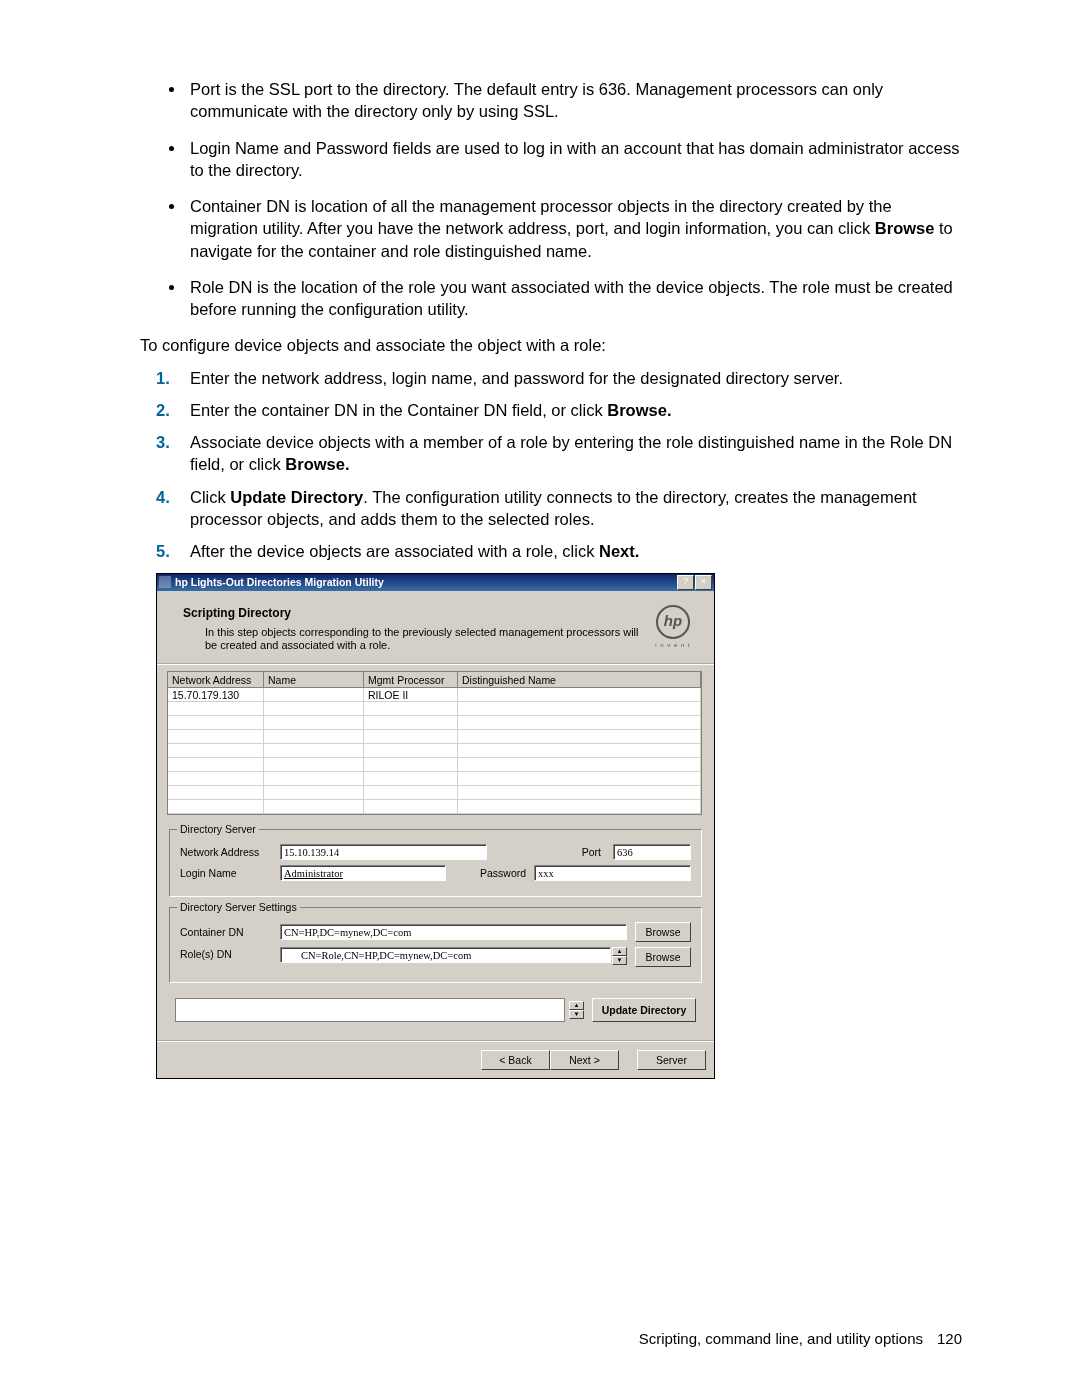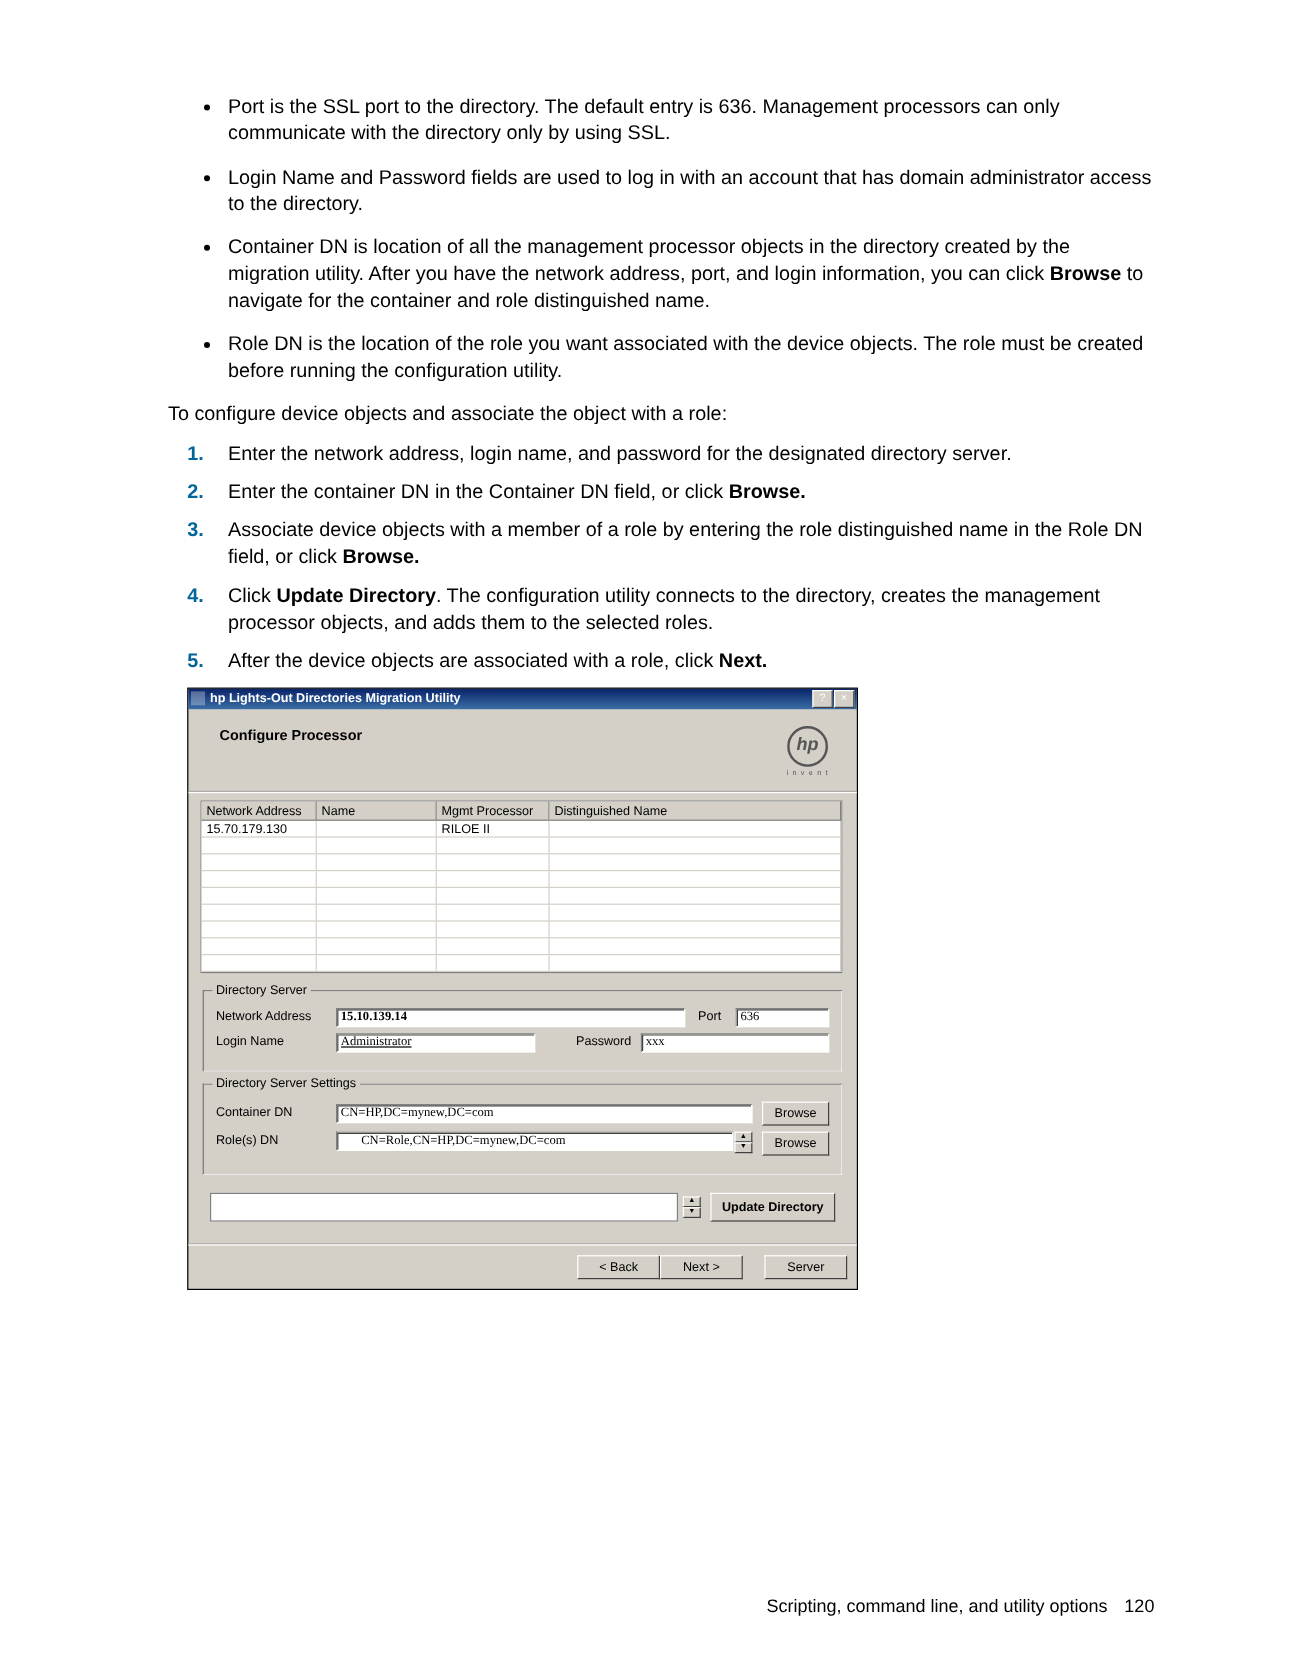--- a/index.html
+++ b/index.html
@@ -78,21 +78,22 @@
           <rect width="12" height="12" fill="#fff" opacity="0.3"></rect>
         </svg>
       <span style="font-weight:bold">hp Lights-Out Directories Migration Utility</span>
       <span class="t-spacer"></span>
       <span class="tb-btn">?</span>
       <span class="tb-btn">×</span>
     </div>
 
     <div class="hdr">
       <div class="hdr-txt">
-        <div class="hdr-title">Configure Processor</div>
+        <div class="hdr-title">Scripting Directory</div>
+        <div class="hdr-desc">In this step objects corresponding to the previously selected management processors will be created and associated with a role.</div>
       </div>
       <div class="hp">
         <div class="hp-circle">
             <span>hp</span>
           </div>
         <div class="hp-tag">i n v e n t</div>
       </div>
     </div>
 
     <div class="body">
@@ -156,21 +157,21 @@
             <div class="gc c2"></div>
             <div class="gc c3"></div>
             <div class="gc c4"></div>
           </div>
       </div>
 
       <div class="group">
         <span class="group-title">Directory Server</span>
         <div class="frow">
           <span class="flab">Network Address</span>
-          <input class="fin" style="width: 291px; font-weight: bold;" value="15.10.139.14">
+          <input class="fin" style="width: 207px;" value="15.10.139.14">
           <span style="flex:1"></span>
           <span style="margin-right:12px">Port</span>
           <input class="fin" style="width: 78px;" value="636">
         </div>
         <div class="frow">
           <span class="flab">Login Name</span>
           <input class="fin" style="width: 166px; text-decoration: underline;" value="Administrator">
           <span style="width:34px"></span>
           <span style="margin-right:8px">Password</span>
           <input class="fin" style="flex: 1 1 0%;" value="xxx">

